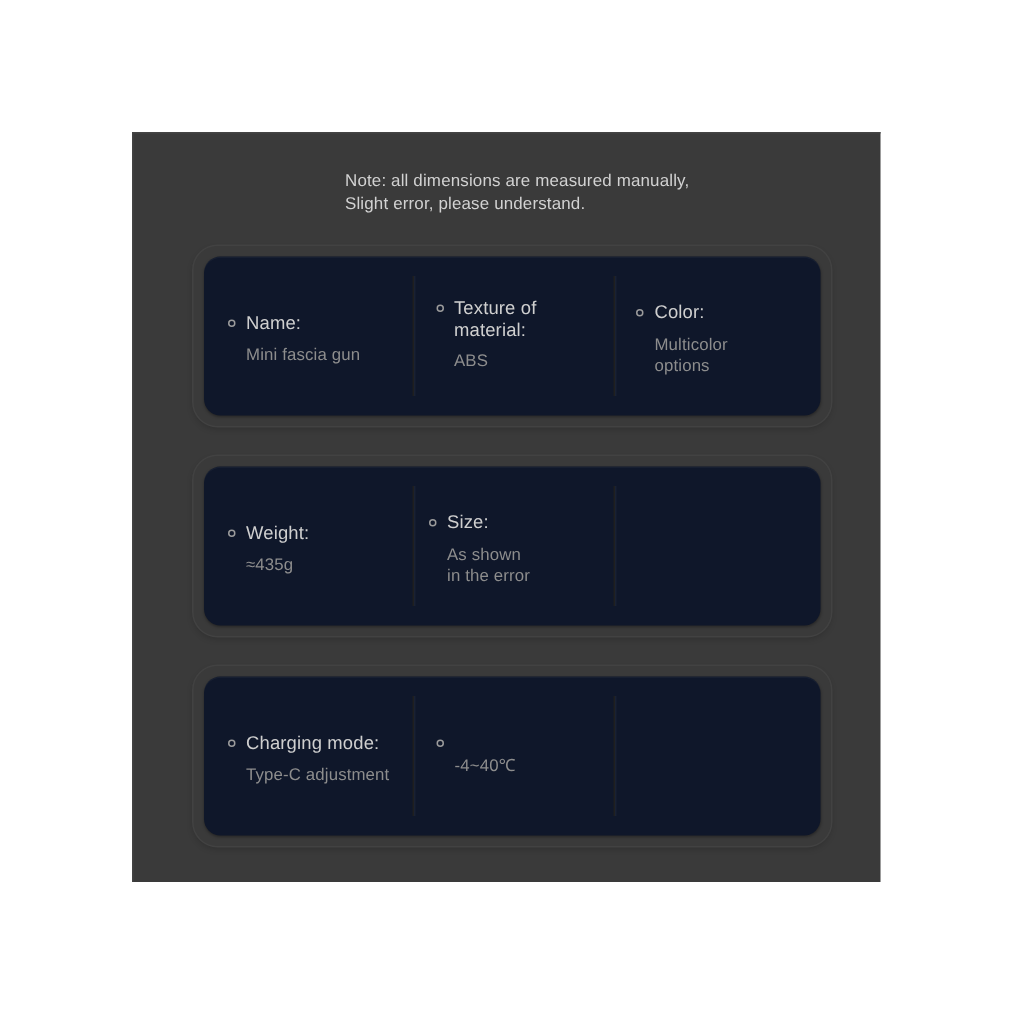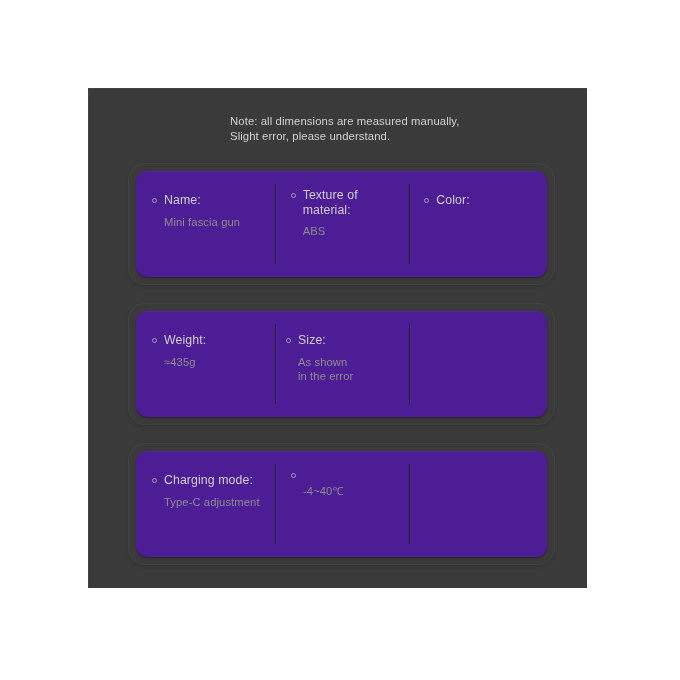--- a/index.html
+++ b/index.html
@@ -76,27 +76,27 @@
   }
   .card-wrap.c1 { top: 76px; }
   .card-wrap.c2 { top: 216px; }
   .card-wrap.c3 { top: 356px; }
 
   .card {
     position: relative;
     width: 100%;
     height: 100%;
     border-radius: 11px;
-    background: #4c1d95;
+    background: #0f172a;
     box-shadow:
       inset 0 1px 0 rgba(255,255,255,0.035),
       0 1px 2px rgba(0,0,0,0.35);
     box-sizing: border-box;
     display: flex;
-    align-items: flex-start;
+    align-items: center;
   }
 
   .col {
     position: relative;
     box-sizing: border-box;
     padding: 22px 10px 18px 16px;
     display: flex;
     flex-direction: column;
     justify-content: flex-start;
   }
@@ -185,20 +185,22 @@
 material:</span>
           </div>
           <div class="value">ABS</div>
         </div>
 
         <div class="col col3">
           <div class="label-row">
             <span class="bullet"></span>
             <span class="label">Color:</span>
           </div>
+          <div class="value">Multicolor
+options</div>
         </div>
       </div>
     </div>
 
     <div class="card-wrap c2">
       <div class="card">
         <div class="divider d1"></div>
         <div class="divider d2"></div>
 
 

